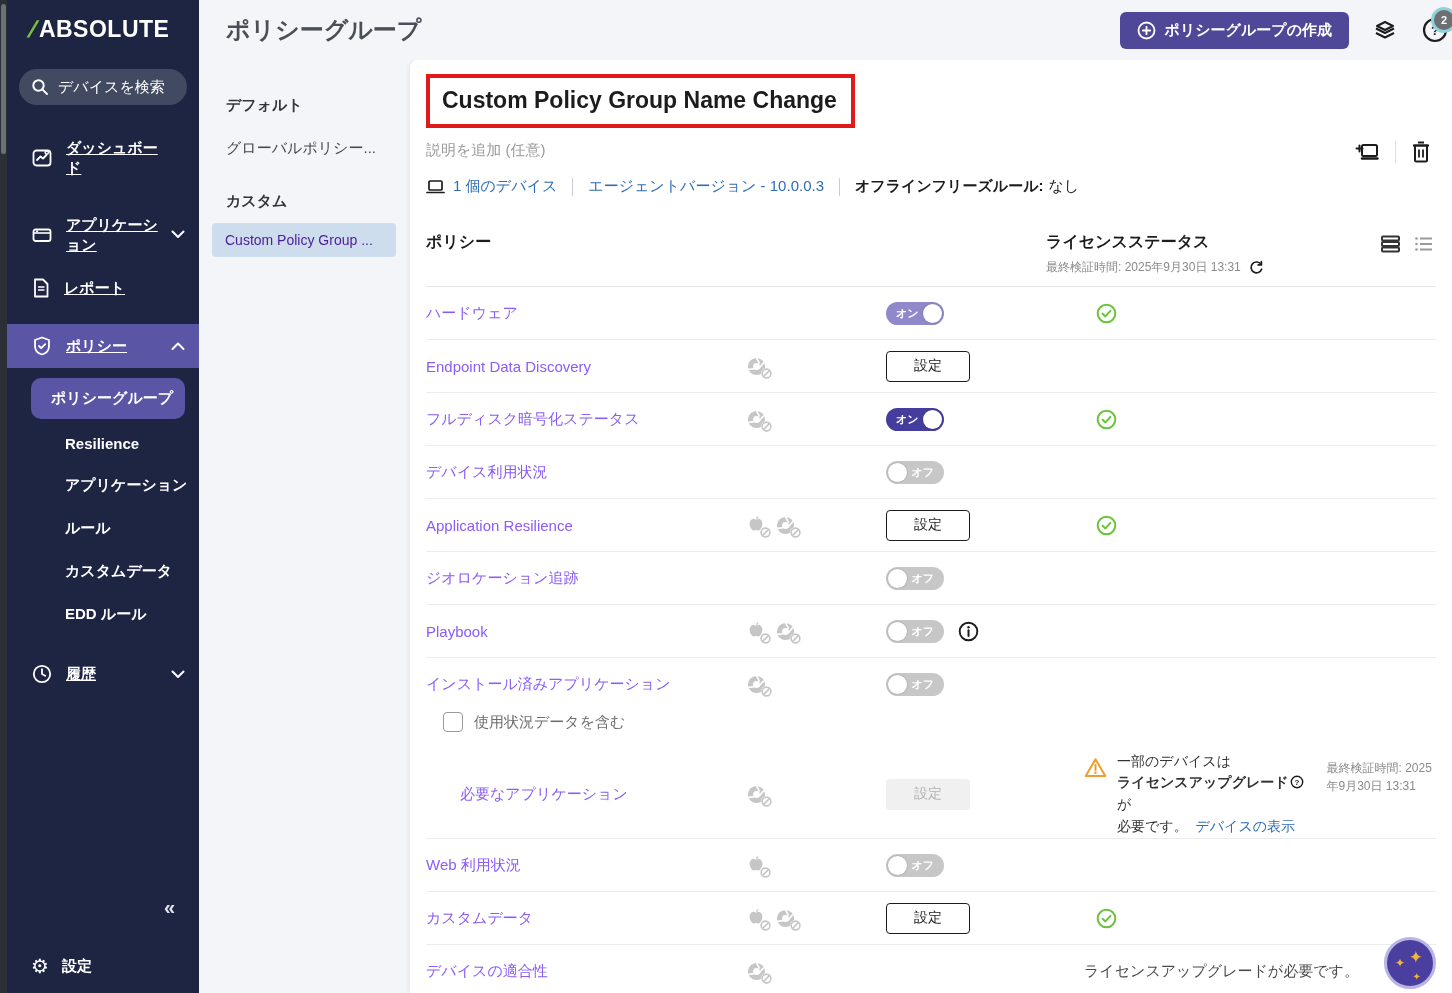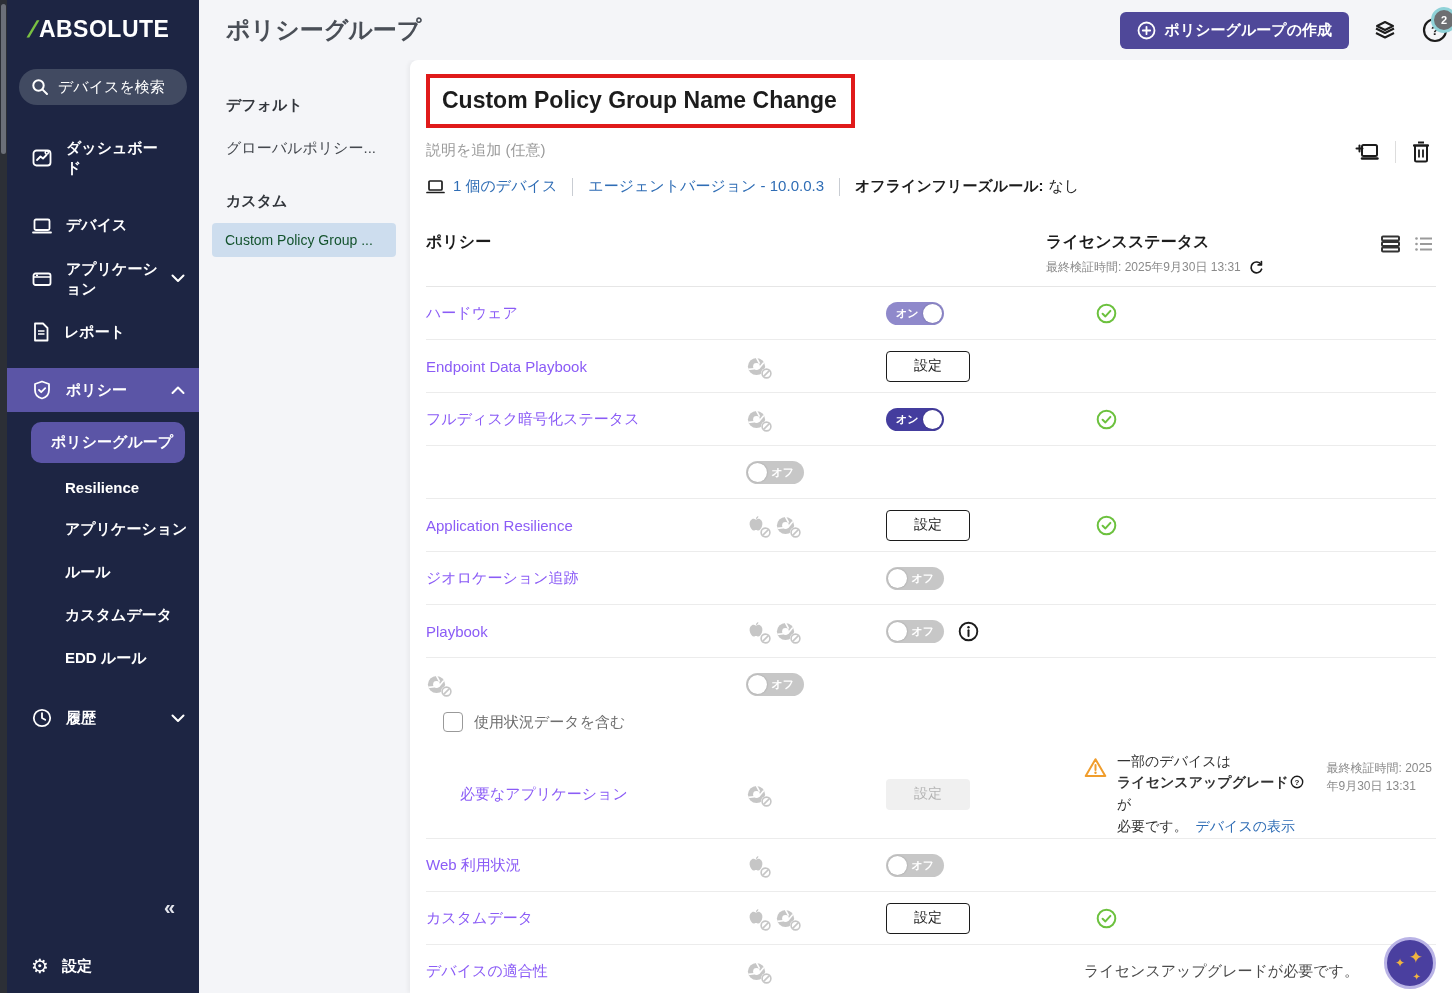--- a/index.html
+++ b/index.html
@@ -11,21 +11,21 @@
   
   .edge-strip{position:absolute;left:0;top:0;width:7px;height:100%;background:#2c2f36;z-index:40;}
   .edge-strip .thumb{position:absolute;left:1px;top:4px;width:5px;height:150px;background:#6b6f78;border-radius:3px;}
   
   .sidebar{position:absolute;left:7px;top:0;width:192px;height:100%;background:#1d2543;z-index:30;color:#fff;}
   .logo{display:flex;align-items:center;gap:2px;padding:16px 0 0 22px;font-size:23px;font-weight:bold;letter-spacing:.5px;color:#fff;}
   .logo .slash{color:#7ac142;font-style:italic;font-weight:bold;margin-right:1px;transform:skewX(-12deg);}
   .search-pill{margin:26px 12px 0 12px;height:36px;background:#414a61;border-radius:18px;display:flex;align-items:center;gap:9px;padding:0 12px;color:#fff;font-size:15px;}
   .nav{margin-top:22px;}
   .nav-item{display:flex;align-items:center;gap:13px;padding:11px 14px 11px 24px;font-size:15px;font-weight:bold;cursor:pointer;position:relative;line-height:1.35;}
-  .nav-item .lbl{flex:0 1 auto;max-width:102px;}
+  .nav-item .lbl{flex:0 1 auto;max-width:102px;text-decoration:underline;}
   .nav-item .chev{margin-left:auto;}
   .nav-item.active{background:#5b55a6;}
   .nav-gap{height:14px;}
   .subnav{padding:6px 0 2px 0;}
   .subitem{padding:12px 0 12px 58px;font-size:15px;font-weight:bold;color:#fff;cursor:pointer;}
   .subitem.pill{background:#5b55a6;border-radius:10px;margin:4px 14px 4px 24px;padding:11px 0 11px 20px;}
   .collapse-btn{position:absolute;right:24px;bottom:74px;color:#e3e5ec;font-size:20px;font-weight:bold;cursor:pointer;}
   .settings-item{position:absolute;left:0;bottom:6px;width:100%;display:flex;align-items:center;gap:13px;padding:11px 14px 11px 24px;font-size:15px;font-weight:bold;box-sizing:border-box;cursor:pointer;}
   .gear-glyph{font-size:20px;line-height:1;}
   
@@ -33,21 +33,21 @@
   .page-title{font-size:24px;font-weight:bold;color:#4a4f57;margin-left:27px;}
   .topbar-right{margin-left:auto;display:flex;align-items:center;gap:22px;padding-right:3px;}
   .create-btn{background:#4f4899;color:#fff;border:none;border-radius:6px;height:37px;padding:0 17px;font-size:15px;font-weight:bold;display:flex;align-items:center;gap:9px;cursor:pointer;font-family:inherit;}
   .help-wrap{position:relative;width:28px;height:28px;}
   .help-badge{position:absolute;top:-9px;right:-8px;width:20px;height:20px;background:#6d6f72;border:3px solid #8fd2d8;border-radius:50%;color:#fff;font-size:11px;font-weight:bold;display:flex;align-items:center;justify-content:center;}
   
   .group-panel{position:absolute;left:199px;top:60px;width:211px;bottom:0;background:#f4f5f8;z-index:10;padding-top:24px;box-sizing:border-box;}
   .gp-heading{padding:0 0 0 27px;font-size:15px;font-weight:bold;color:#33373d;margin-top:12px;}
   .gp-item{padding:0 0 0 27px;font-size:15px;color:#44484e;margin-top:24px;cursor:pointer;}
   .gp-sep{height:22px;}
-  .gp-selected{margin:12px 14px 0 13px;background:#cdddee;border-radius:4px;padding:9px 10px 9px 13px;font-size:14px;color:#14532d;cursor:pointer;}
+  .gp-selected{margin:12px 14px 0 13px;background:#cdddee;border-radius:4px;padding:9px 10px 9px 13px;font-size:14px;color:#4c1d95;cursor:pointer;}
   
   .card{position:absolute;left:410px;top:60px;right:0;bottom:0;background:#fff;border-top-left-radius:8px;box-shadow:-2px 0 4px rgba(0,0,0,.05);padding:14px 16px 0 16px;box-sizing:border-box;z-index:15;}
   .card-actions{position:absolute;top:80px;right:20px;display:flex;align-items:center;gap:14px;}
   .card-actions .vdiv{width:1px;height:22px;background:#ddd;}
   .icon-btn{cursor:pointer;display:flex;align-items:center;}
   .title-box{display:inline-block;border:4px solid #e01a1a;padding:9px 14px 10px 12px;}
   .pg-name{font-size:23px;font-weight:bold;color:#1c1c1c;}
   .desc-placeholder{margin-top:13px;font-size:15px;color:#9b9b9b;}
   .meta-row{margin-top:17px;display:flex;align-items:center;font-size:15px;}
   .meta-row .vdiv{width:1px;height:18px;background:#c9cdd3;margin:0 15px;}
@@ -132,29 +132,20 @@
       <span>
         <svg width="22" height="22" viewBox="0 0 22 22">
             <rect x="2.5" y="3.5" width="17" height="15" rx="3" fill="none" stroke="#fff" stroke-width="1.8"></rect>
             <polyline points="6,13 9.5,9.5 12,11.5 15.5,8" fill="none" stroke="#fff" stroke-width="1.8" stroke-linecap="round" stroke-linejoin="round"></polyline>
             <circle cx="15.8" cy="5.6" r="1.6" fill="#1d2543" stroke="#fff" stroke-width="1.6"></circle>
           </svg>
       </span>
       <span class="lbl">ダッシュボード</span>
     </div>
     <div class="nav-gap"></div>
-    <div class="nav-item">
-      <span>
-        <svg width="22" height="22" viewBox="0 0 22 22">
-            <rect x="3.5" y="4.5" width="15" height="10.5" rx="1.5" fill="none" stroke="#fff" stroke-width="1.8"></rect>
-            <line x1="2" y1="17.5" x2="20" y2="17.5" stroke="#fff" stroke-width="1.8" stroke-linecap="round"></line>
-          </svg>
-      </span>
-      <span class="lbl">デバイス</span>
-    </div>
     <div class="nav-item">
       <span>
         <svg width="22" height="22" viewBox="0 0 22 22">
             <rect x="2.5" y="5.5" width="17" height="11.5" rx="2" fill="none" stroke="#fff" stroke-width="1.8"></rect>
             <line x1="2.5" y1="9" x2="19.5" y2="9" stroke="#fff" stroke-width="1.6"></line>
             <line x1="5" y1="7.2" x2="7" y2="7.2" stroke="#fff" stroke-width="1.6"></line>
           </svg>
       </span>
       <span class="lbl">アプリケーション</span>
       <span class="chev">
@@ -351,21 +342,21 @@
               <svg width="21" height="21" viewBox="0 0 21 21">
                 <circle cx="10.5" cy="10.5" r="8.8" fill="none" stroke="#6cc13e" stroke-width="2"></circle>
                 <polyline points="6.6,10.8 9.4,13.4 14.4,7.9" fill="none" stroke="#6cc13e" stroke-width="2" stroke-linecap="round" stroke-linejoin="round"></polyline>
               </svg>
             </span>
           </div>
     </div>
     </div>
       <div class="prow">
     <div class="prow-main">
-      <div class="c-label"><span>Endpoint Data Playbook</span></div>
+      <div class="c-label"><span>Endpoint Data Discovery</span></div>
       <div class="c-plat">
             <span style="position:relative;display:inline-block">
   <svg width="21" height="21" viewBox="0 0 21 21">
                 <circle cx="10.5" cy="10.5" r="8.6" fill="#c6c6c6"></circle>
                 <circle cx="10.5" cy="10.5" r="3.4" fill="#fff"></circle>
                 <line x1="10.5" y1="1.9" x2="13.6" y2="7.6" stroke="#fff" stroke-width="1.6"></line>
                 <line x1="2.3" y1="13.4" x2="8.3" y2="12.7" stroke="#fff" stroke-width="1.6"></line>
                 <line x1="17.8" y1="6.5" x2="12.8" y2="12.6" stroke="#fff" stroke-width="1.6"></line>
               </svg>
   <span style="position:absolute;right:-5px;bottom:-2px;background:#fff;border-radius:50%;">
@@ -413,20 +404,21 @@
               <svg width="21" height="21" viewBox="0 0 21 21">
                 <circle cx="10.5" cy="10.5" r="8.8" fill="none" stroke="#6cc13e" stroke-width="2"></circle>
                 <polyline points="6.6,10.8 9.4,13.4 14.4,7.9" fill="none" stroke="#6cc13e" stroke-width="2" stroke-linecap="round" stroke-linejoin="round"></polyline>
               </svg>
             </span>
           </div>
     </div>
     </div>
       <div class="prow">
     <div class="prow-main">
+      <div class="c-label"><span>デバイス利用状況</span></div>
       <div class="c-plat"></div>
       <div class="c-ctrl">
             <span class="toggle off">
     <span class="t-label">オフ</span>
     <span class="knob"></span>
             </span>
           </div>
       <div class="c-status"></div>
     </div>
     </div>
@@ -531,20 +523,21 @@
                 <circle cx="10.5" cy="6.3" r="1.2" fill="#1c1c1c"></circle>
                 <line x1="10.5" y1="9.3" x2="10.5" y2="15" stroke="#1c1c1c" stroke-width="2" stroke-linecap="round"></line>
               </svg>
             </span>
           </div>
       <div class="c-status"></div>
     </div>
     </div>
       <div class="prow">
     <div class="prow-main">
+      <div class="c-label"><span>インストール済みアプリケーション</span></div>
       <div class="c-plat">
             <span style="position:relative;display:inline-block">
   <svg width="21" height="21" viewBox="0 0 21 21">
                 <circle cx="10.5" cy="10.5" r="8.6" fill="#c6c6c6"></circle>
                 <circle cx="10.5" cy="10.5" r="3.4" fill="#fff"></circle>
                 <line x1="10.5" y1="1.9" x2="13.6" y2="7.6" stroke="#fff" stroke-width="1.6"></line>
                 <line x1="2.3" y1="13.4" x2="8.3" y2="12.7" stroke="#fff" stroke-width="1.6"></line>
                 <line x1="17.8" y1="6.5" x2="12.8" y2="12.6" stroke="#fff" stroke-width="1.6"></line>
               </svg>
   <span style="position:absolute;right:-5px;bottom:-2px;background:#fff;border-radius:50%;">

